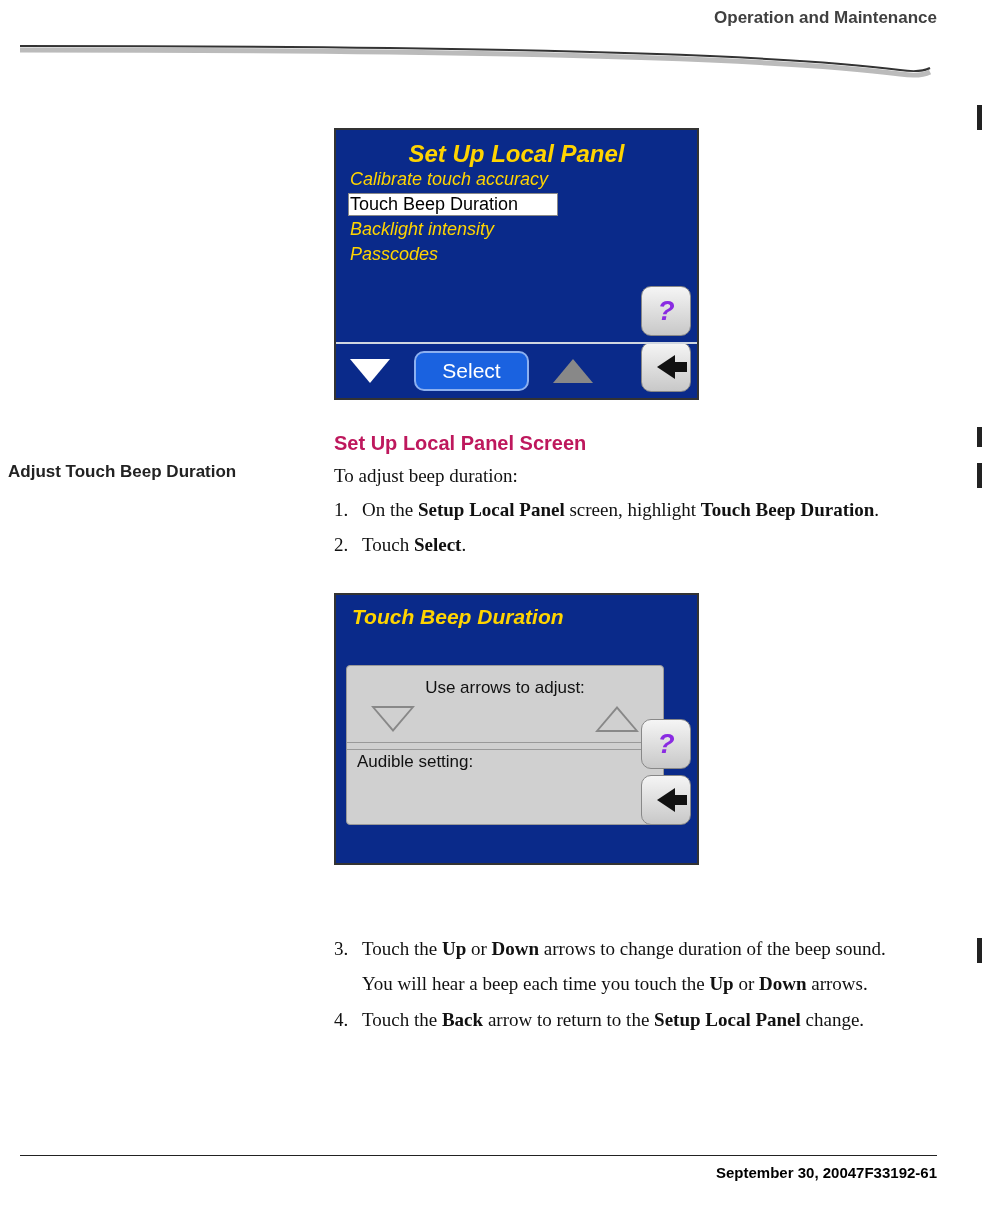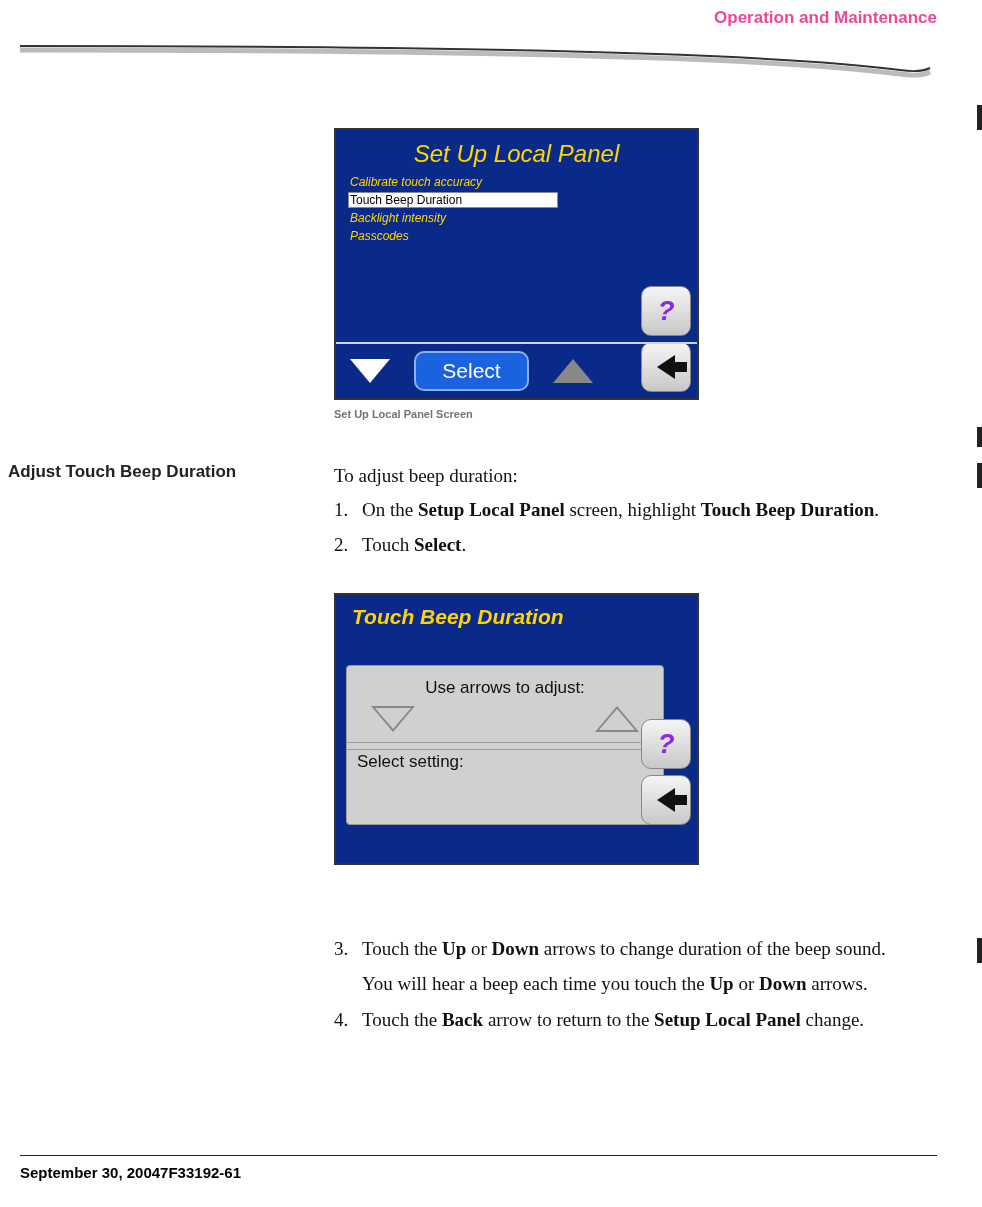--- a/index.html
+++ b/index.html
@@ -11,21 +11,21 @@
     color: #000;
     position: relative;
   }
   .page-header-title {
     position: absolute;
     top: 8px;
     right: 45px;
     font-family: Verdana, Arial, sans-serif;
     font-weight: bold;
     font-size: 17px;
-    color: #ec4899;
+    color: #404040;
   }
   .swoosh {
     position: absolute;
     top: 40px;
     left: 20px;
     width: 930px;
     height: 40px;
   }
   .revision-bar {
     position: absolute;
@@ -44,32 +44,31 @@
     top: 128px;
     left: 334px;
     width: 365px;
     height: 272px;
     background: #0a2a8a;
     border: 2px solid #333;
   }
   .fig1-title {
     font-family: Arial, sans-serif;
     font-style: italic;
-    font-weight: normal;
+    font-weight: bold;
     font-size: 24px;
     color: #ffd400;
     text-align: center;
     padding-top: 10px;
   }
   .fig1-list {
-    margin-top: 6px;
     margin-left: 12px;
     font-family: Arial, sans-serif;
     font-style: italic;
-    font-size: 12px;
+    font-size: 18px;
   }
   .fig1-item {
     color: #ffd400;
     padding: 1px 2px;
     display: block;
     width: 210px;
     margin-bottom: 2px;
   }
   .fig1-item.selected {
     background: #fff;
@@ -148,26 +147,26 @@
     content: '';
     position: absolute;
     left: 16px;
     top: -5px;
     width: 14px;
     height: 10px;
     background: #111;
   }
   .fig1-caption {
     position: absolute;
-    top: 408px;
+    top: 432px;
     left: 334px;
     font-family: Verdana, Arial, sans-serif;
     font-weight: bold;
-    font-size: 11px;
-    color: #737373;
+    font-size: 20px;
+    color: #be185d;
   }
 
   .side-heading {
     position: absolute;
     top: 462px;
     left: 8px;
     font-family: Liberation Sans, sans-serif;
     font-weight: bold;
     font-size: 17px;
     color: #222;
@@ -276,21 +275,21 @@
     position: absolute;
     bottom: 26px;
     left: 20px;
     right: 45px;
     border-top: 1.5px solid #222;
     padding-top: 8px;
     font-family: Verdana, Arial, sans-serif;
     font-weight: bold;
     font-size: 15px;
     display: flex;
-    justify-content: flex-start;
+    justify-content: flex-end;
   }
 </style>
 </head>
 <body>
 
 <div class="page-header-title">Operation and Maintenance</div>
 
 <svg class="swoosh" viewBox="0 0 930 40" preserveAspectRatio="none">
   <path d="M 0 6 Q 700 6 880 30 Q 900 33 910 28" stroke="#333" stroke-width="2" fill="none"></path>
   <path d="M 0 10 Q 700 10 880 34 Q 900 37 910 32" stroke="#bbb" stroke-width="5" fill="none"></path>
@@ -343,21 +342,21 @@
   <div class="fig2-title">Touch Beep Duration</div>
   <div class="fig2-panel">
     <div class="fig2-use">Use arrows to adjust:</div>
     <div class="fig2-arrows-row">
       <div class="hollow-down"></div>
       <div class="hollow-up"></div>
     </div>
     <div class="fig2-divider"></div>
     <div class="fig2-divider"></div>
     <div class="fig2-current">
-      <span>Select setting:</span>
+      <span>Audible setting:</span>
       <span>3</span>
     </div>
   </div>
   <div class="fig2-sidebtns">
     <div class="sq-btn">
         <span class="help-q">?</span>
       </div>
     <div class="sq-btn">
         <span class="back-arrow-glyph"></span>
       </div>

